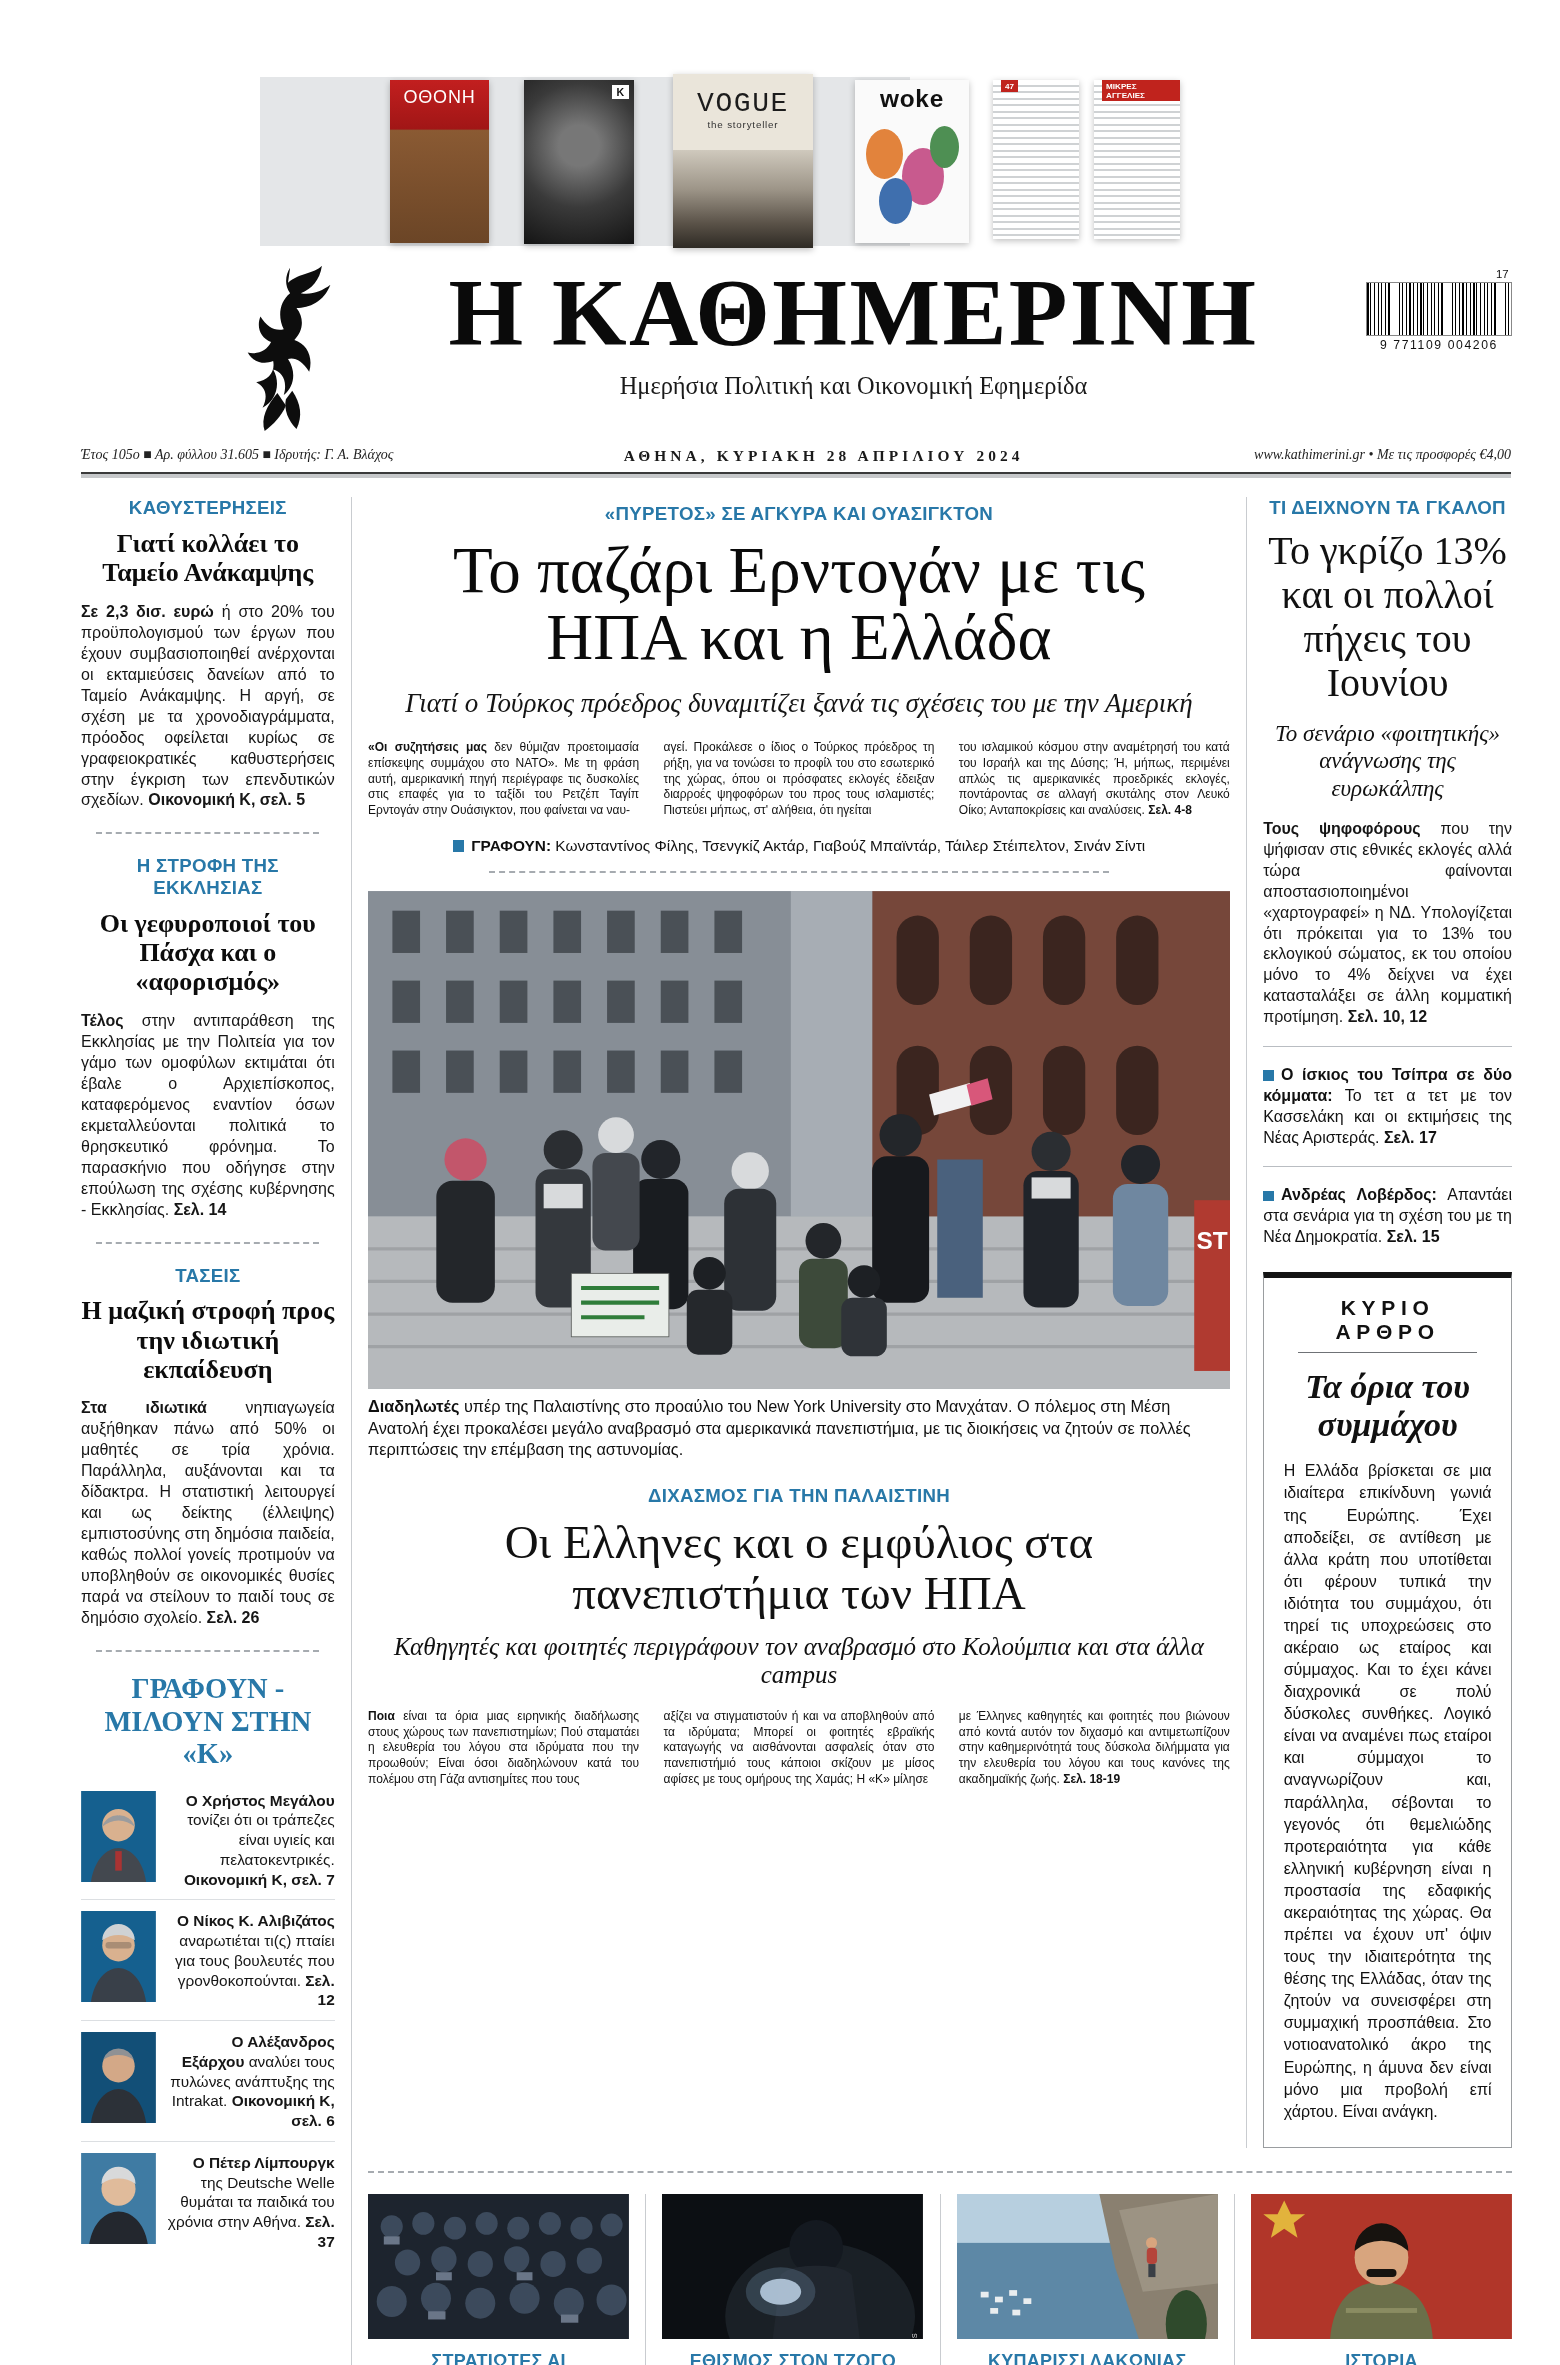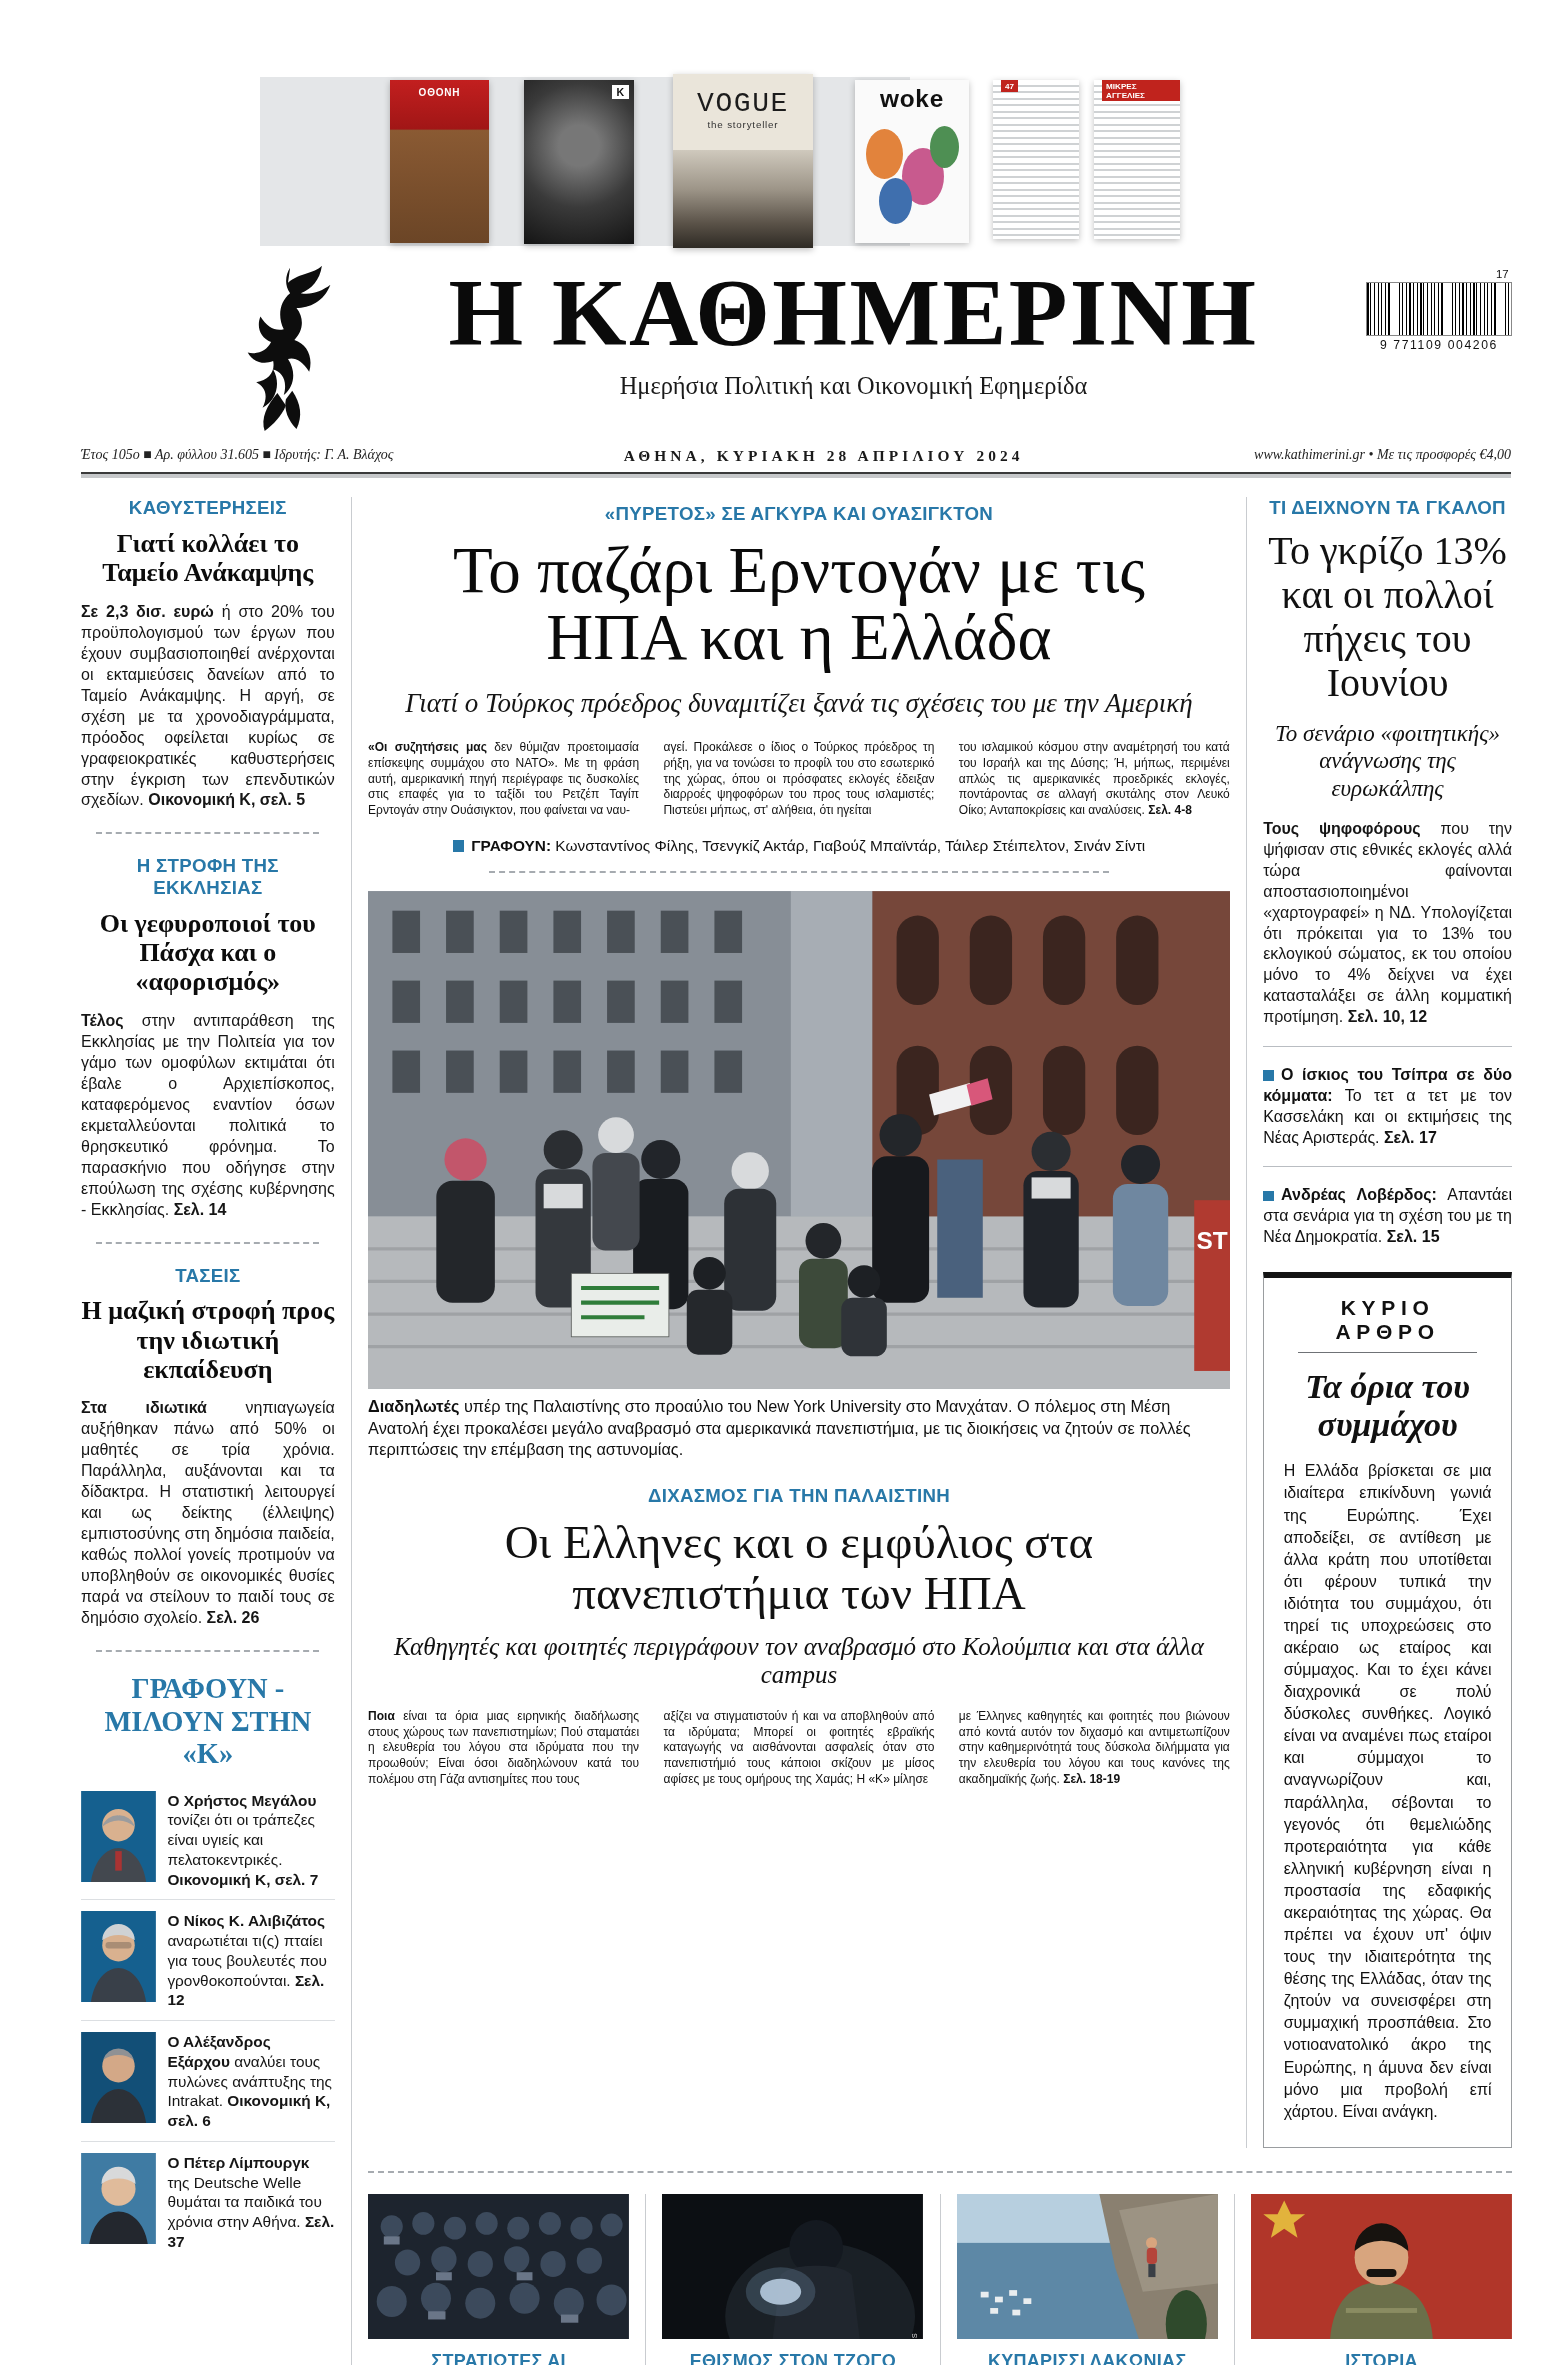--- a/index.html
+++ b/index.html
@@ -7,21 +7,21 @@
   body {
     width:1561px; height:2366px; position:relative; overflow:hidden;
     font-family:"Liberation Sans", sans-serif; color:#111;
   }
 
   
   .topstrip { position:relative; height:183px; margin-top:72px; }
   .graypanel { position:absolute; left:260px; top:4.9px; width:650px; height:169px; background:#e4e6e8; }
   .cover { position:absolute; top:8.1px; box-shadow:0 2.4px 6.5px rgba(0,0,0,.25); overflow:hidden; }
   .cov1 { left:390px; width:99px; height:163px; background:linear-gradient(#c21f1f,#a11616 30%,#8a5a33 31%,#6b4526); }
-  .cov1 .covtitle { color:#fff; font-weight:bold; font-size:10px; text-align:center; padding-top:6.5px; letter-spacing:0.8px; }
+  .cov1 .covtitle { color:#fff; font-weight:normal; font-size:18px; text-align:center; padding-top:6.5px; letter-spacing:0.8px; }
   .cov2 { left:524px; width:110px; height:164px; background:radial-gradient(circle at 50% 40%, #777 0 18%, #3a3a3a 55%, #141414); }
   .cov2 .covtitle { position:absolute; top:4.9px; right:4.9px; background:#fff; color:#111; font-size:10.6px; font-weight:bold; padding:0.8px 4.9px; }
   .cov3 { left:673px; width:140px; height:174px; top:1.6px; background:#eae5da; text-align:center; }
   .cov3 .covtitle { font-family:Liberation Mono, monospace; font-size:28px; letter-spacing:1.6px; color:#1c1c1c; padding-top:14px; }
   .cov3 .covsub { font-size:9.8px; color:#333; letter-spacing:0.8px; }
   .cov3 .covphoto { position:absolute; left:0; bottom:0; width:100%; height:98px;
      background:linear-gradient(#cfc9bd, #9d9588 40%, #5a5248 75%, #2e2a24); }
   .cov4 { left:855px; width:114px; height:163px; background:#fafafa; text-align:center; }
   .cov4 .covtitle { font-size:24.4px; font-weight:bold; color:#111; padding-top:4.9px; letter-spacing:0.8px; }
   .blob { position:absolute; border-radius:50%; }
@@ -64,21 +64,21 @@
   .body-text { font-size:16px; line-height:1.31; text-align:justify; color:#161616; }
   .lead { font-weight:bold; }
   .pref { font-weight:bold; }
   .dashsep { border-top:2.4px dashed #a6abb0; margin:21px auto; width:88%; }
 
   
   .writers-title { color:#2878a8; font-family:"Liberation Serif",serif; font-weight:bold; font-size:28.5px; line-height:1.15; text-align:center; margin:4.9px 0 8.1px; }
   .witem { display:flex; gap:11.4px; padding:11.4px 0 9.8px; }
   .witem + .witem { border-top:0.8px solid #dcdfe2; }
   .wphoto { width:75px; height:91px; flex:0 0 auto; }
-  .wtext { font-size:15.4px; line-height:1.28; color:#161616; }
+  .wtext { font-size:15.4px; line-height:1.28; color:#161616;text-align:right; }
 
   
   .main-kicker { margin-top:6px; }
   .main-headline { font-family:"Liberation Serif",serif; font-size:65px; line-height:1.04; text-align:center; font-weight:500; color:#0a0a0a; margin:11.4px 33px 16.3px; }
   .main-deck { font-family:"Liberation Serif",serif; font-style:italic; font-size:27px; text-align:center; color:#151515; margin-bottom:21px; }
   .ledecols { display:flex; gap:24.4px; }
   .ledecols .col { flex:1; font-size:12px; line-height:1.31; text-align:justify; }
   .byline { text-align:center; margin:18px 0 3.3px; font-size:15.4px; }
   .sq { display:inline-block; width:11.4px; height:11.4px; background:#2878a8; margin-right:7.3px; position:relative; top:0.8px; }
   .center-dash { border-top:2.4px dashed #a6abb0; margin:16.3px auto 18px; width:72%; }

